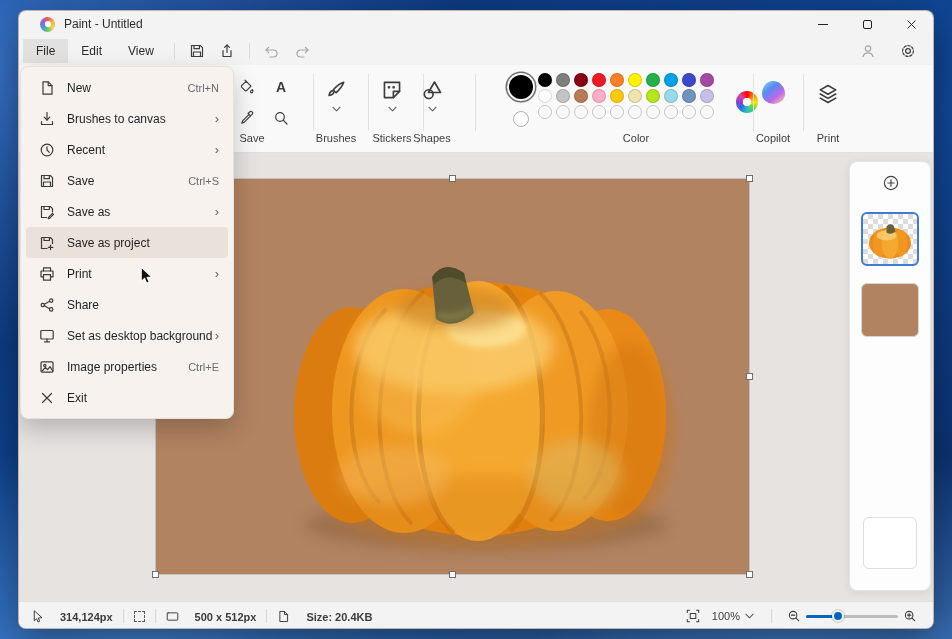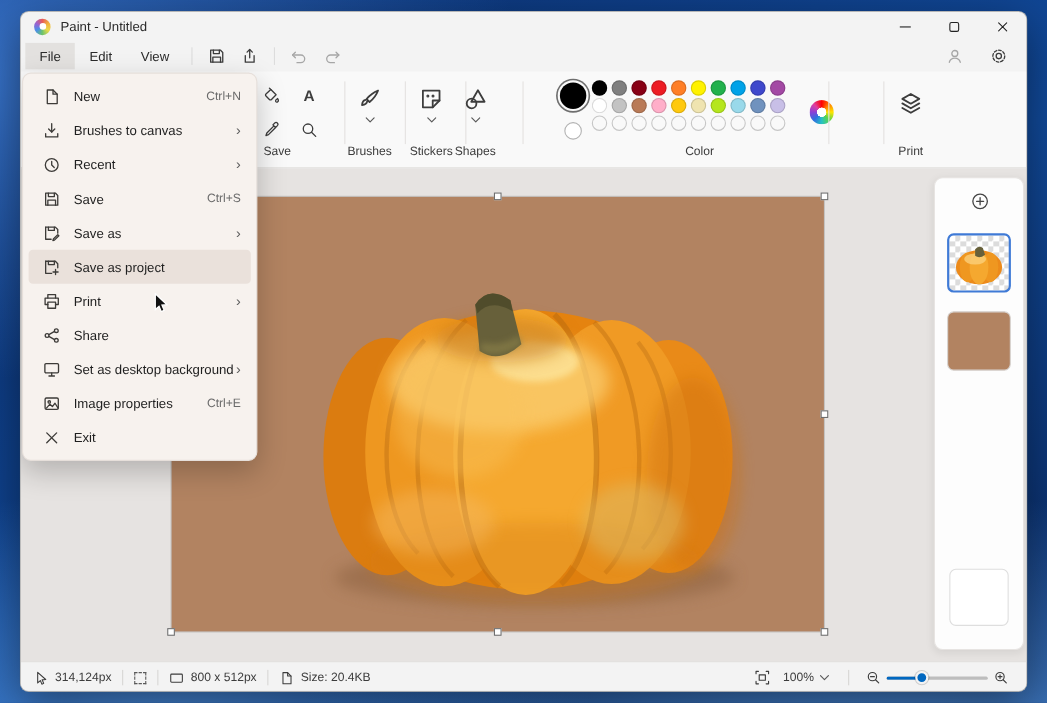--- a/index.html
+++ b/index.html
@@ -17,21 +17,21 @@
       linear-gradient(150deg, #0b2f6e, #114a9b 55%, #0a2a63);
   }
   .window{
     position:absolute; left:18px; top:10px; width:916px; height:619px;
     background:#f3f3f3; border-radius:8px; overflow:hidden;
     border:1px solid rgba(0,0,0,.25);
     box-shadow:0 14px 42px rgba(0,0,0,.45);
     display:flex; flex-direction:column;
   }
   
-  .titlebar{ height:26px; display:flex; align-items:center; padding-left:12px; flex:none; }
+  .titlebar{ height:26px; display:flex; align-items:center; padding-left:21px; flex:none; }
   .app-icon{ width:15px; height:15px; border-radius:50%; position:relative; flex:none;
     background:conic-gradient(#e85a5a,#f2b23c,#ead94a,#6cc46c,#4a90e8,#9a62d0,#e85a5a); }
   .app-icon::after{ content:""; position:absolute; inset:4.5px; background:#fff; border-radius:50%; }
   .title{ font-size:12px; color:#2b2b2b; margin-left:9px; white-space:nowrap; }
   .win-controls{ margin-left:auto; display:flex; height:100%; }
   .wc{ width:44px; height:100%; display:flex; align-items:center; justify-content:center; color:#222; }
   .min-glyph{ width:10px; border-top:1px solid #222; }
   .max-glyph{ width:9px; height:9px; border:1px solid #222; border-radius:2px; }
   svg{ display:block; }
   .i16{ width:16px; height:16px; fill:none; stroke:currentColor; stroke-width:1.2; stroke-linecap:round; stroke-linejoin:round; }
@@ -75,21 +75,21 @@
   .layers-panel{ position:absolute; left:830px; top:8px; width:82px; height:430px; background:#fdfdfd;
     border:1px solid #e7e4e2; border-radius:8px; box-shadow:0 2px 8px rgba(0,0,0,.08); }
   .add-layer{ position:absolute; left:29px; top:9px; width:24px; height:24px; display:flex; align-items:center; justify-content:center; color:#454545; border-radius:4px; }
   .layer-thumb{ position:absolute; left:11px; width:58px; height:54px; border-radius:6px; }
   .thumb1{ top:50px; border:2px solid #3f7ad6; overflow:hidden; }
   .thumb2{ top:121px; border:1px solid #d8d4d1; }
   .bg-thumb{ position:absolute; left:13px; top:355px; width:54px; height:52px; border:1px solid #dedede; border-radius:6px; }
   .checker{ background-image:conic-gradient(#dcdcdc 25%,#ffffff 25% 50%,#dcdcdc 50% 75%,#ffffff 75%); background-size:10px 10px; }
   
   .statusbar{ height:29px; border-top:1px solid #e2dfdd; background:#f3f3f3; display:flex; align-items:center; padding:0 12px; font-size:11px; color:#3c3c3c; flex:none; }
-  .sb-item{ display:flex; align-items:center; gap:6px; color:#3c3c3c; }
+  .sb-item{ display:flex; align-items:flex-end; gap:16px; color:#3c3c3c;font-weight:bold; }
   .sb-item .lbl{ white-space:nowrap; }
   .sb-sep{ width:1px; height:14px; background:#d8d6d4; margin:0 10px; }
   .sel-box{ width:11px; height:11px; border:1px dashed #5a5a5a; }
   .sb-right{ margin-left:auto; display:flex; align-items:center; gap:1px; }
   .zoom-dd{ display:flex; align-items:center; gap:5px; padding:3px 6px; border-radius:4px; }
   .slider{ position:relative; width:92px; height:14px; }
   .slider .track{ position:absolute; left:0; right:0; top:5.5px; height:3px; background:#bdbdbd; border-radius:2px; overflow:hidden; }
   .slider .fill{ height:100%; background:#0067c0; }
   .slider .thumb{ position:absolute; top:1px; width:12px; height:12px; border-radius:50%; background:#0067c0; border:2px solid #f3f3f3; box-shadow:0 0 0 1px rgba(0,0,0,.15); }
   
@@ -305,20 +305,26 @@
             <div class="swatch empty"></div>
             <div class="swatch empty"></div>
             <div class="swatch empty"></div>
           </div>
         <div class="color-wheel"></div>
         <div class="glabel">Color</div>
       </div>
 
       <div class="vsep" style="left:734px;"></div>
 
+      <div class="rgroup" style="left:726px;width:56px;">
+        <div class="big-icon" style="margin-top:16px;">
+          <div class="copilot-icon"></div>
+        </div>
+        <div class="glabel">Copilot</div>
+      </div>
 
       <div class="vsep" style="left:784px;"></div>
 
       <div class="rgroup" style="left:781px;width:56px;">
         <div class="big-icon" style="margin-top:18px;">
           <svg class="i16" viewBox="0 0 16 16" style="width:22px;height:22px;">
               <path d="M8 1.8l5.6 3.2L8 8.2 2.4 5z"></path>
               <path d="M2.4 8l5.6 3.2L13.6 8"></path>
               <path d="M2.4 11l5.6 3.2 5.6-3.2"></path>
             </svg>
@@ -404,21 +410,21 @@
       </div>
       <div class="sb-sep"></div>
       <div class="sb-item">
         <span class="sel-box"></span>
       </div>
       <div class="sb-sep"></div>
       <div class="sb-item">
         <svg class="i12" viewBox="0 0 16 16">
             <rect x="1.5" y="3.5" width="13" height="9" rx="1"></rect>
           </svg>
-        <span class="lbl">800 x 512px</span>
+        <span class="lbl">500 x 512px</span>
       </div>
       <div class="sb-sep"></div>
       <div class="sb-item">
         <svg class="i12" viewBox="0 0 16 16">
             <path d="M4 1.8h5.2L13 5.6v8.6H4z"></path>
             <path d="M9.2 1.8v3.8H13"></path>
           </svg>
         <span class="lbl">Size: 20.4KB</span>
       </div>
       <div class="sb-right">

